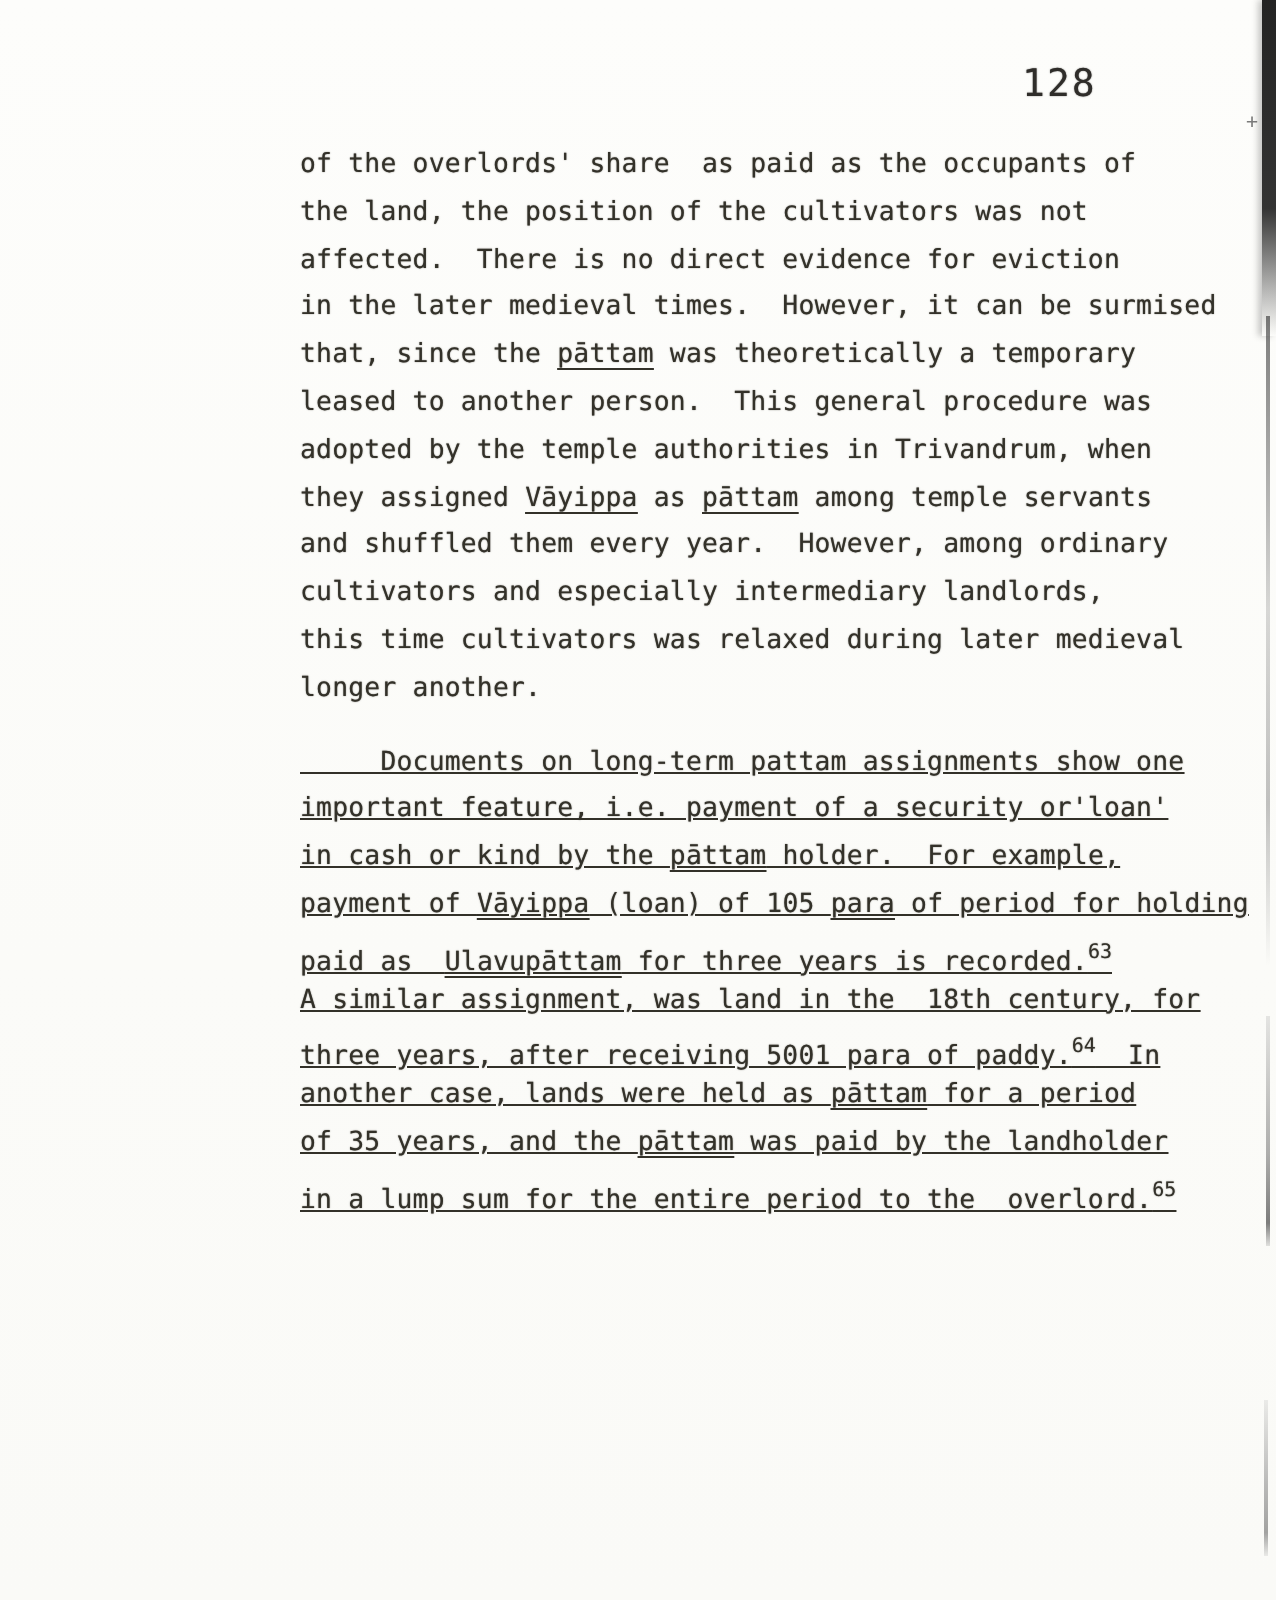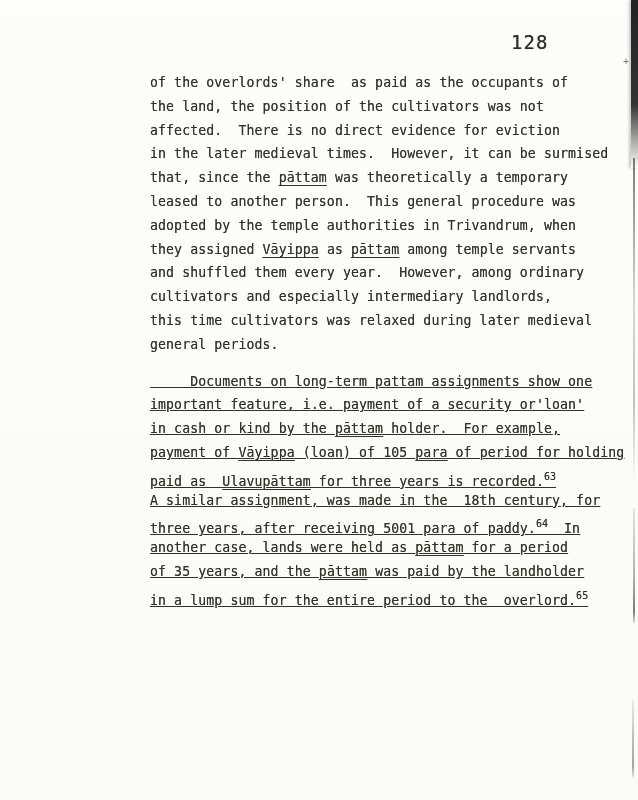--- a/index.html
+++ b/index.html
@@ -112,29 +112,29 @@
         <div class="line"><span>the land, the position of the cultivators was not</span></div>
         <div class="line"><span>affected.  There is no direct evidence for eviction</span></div>
         <div class="line"><span>in the later medieval times.  However, it can be surmised</span></div>
         <div class="line"><span>that, since the </span><span class="u">pāttam</span><span> was theoretically a temporary</span></div>
         <div class="line"><span>leased to another person.  This general procedure was</span></div>
         <div class="line"><span>adopted by the temple authorities in Trivandrum, when</span></div>
         <div class="line"><span>they assigned </span><span class="u">Vāyippa</span><span> as </span><span class="u">pāttam</span><span> among temple servants</span></div>
         <div class="line"><span>and shuffled them every year.  However, among ordinary</span></div>
         <div class="line"><span>cultivators and especially intermediary landlords,</span></div>
         <div class="line"><span>this time cultivators was relaxed during later medieval</span></div>
-        <div class="line"><span>general periods.</span></div>
+        <div class="line"><span>longer another.</span></div>
       </div>
       <div class="para">
         <div class="line"><span>     Documents on long-term pattam assignments show one</span></div>
         <div class="line"><span>important feature, i.e. payment of a security or'loan'</span></div>
         <div class="line"><span>in cash or kind by the </span><span class="u">pāttam</span><span> holder.  For example,</span></div>
         <div class="line"><span>payment of </span><span class="u">Vāyippa</span><span> (loan) of 105 </span><span class="u">para</span><span> of period for holding</span></div>
         <div class="line"><span>paid as  </span><span class="u">Ulavupāttam</span><span> for three years is recorded.</span><span class="sup">63</span></div>
-        <div class="line"><span>A similar assignment, was made in the  18th century, for</span></div>
+        <div class="line"><span>A similar assignment, was land in the  18th century, for</span></div>
         <div class="line"><span>three years, after receiving 5001 para of paddy.</span><span class="sup">64</span><span>  In</span></div>
         <div class="line"><span>another case, lands were held as </span><span class="u">pāttam</span><span> for a period</span></div>
         <div class="line"><span>of 35 years, and the </span><span class="u">pāttam</span><span> was paid by the landholder</span></div>
         <div class="line"><span>in a lump sum for the entire period to the  overlord.</span><span class="sup">65</span></div>
       </div>
     </div>
 
   <div class="artifact-bar-top"></div>
   <div class="artifact-line-mid"></div>
   <div class="artifact-line-low1"></div>

